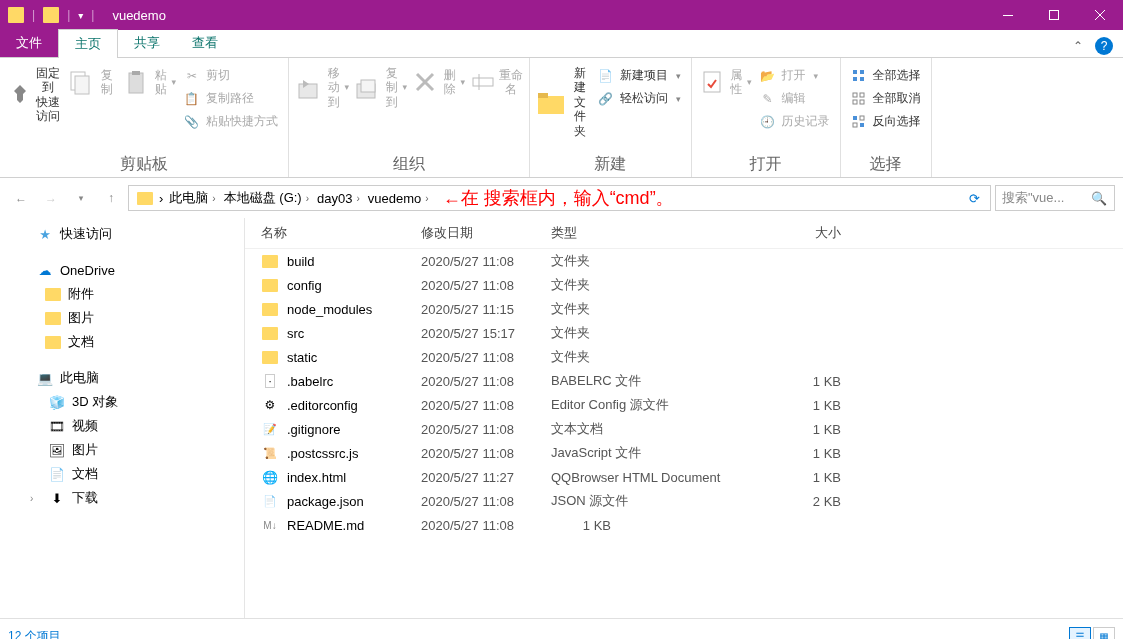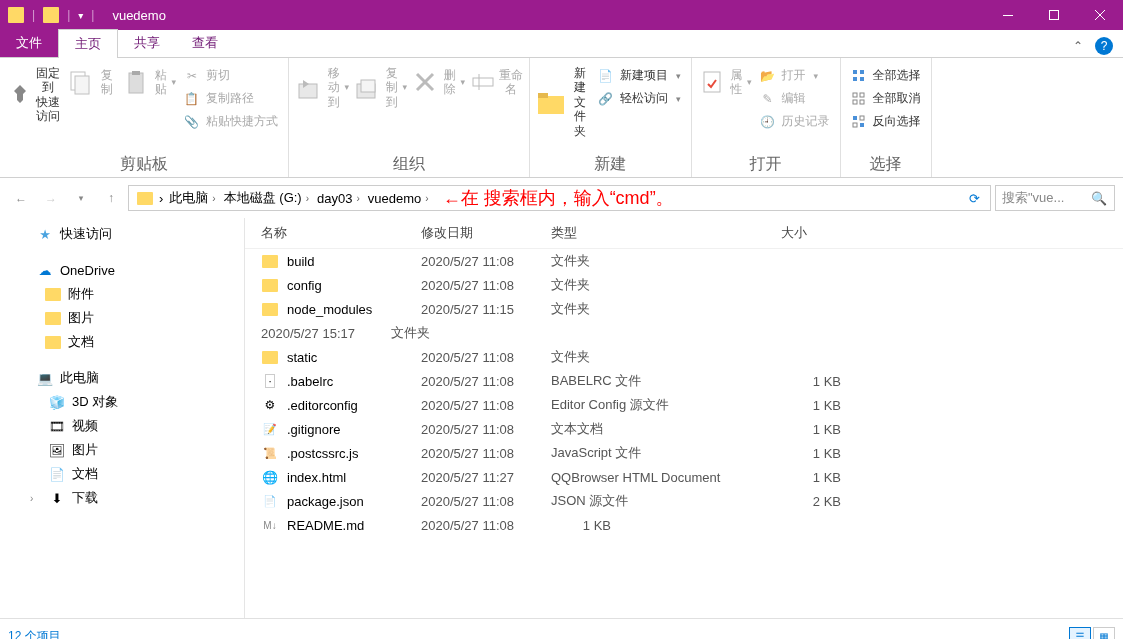--- a/index.html
+++ b/index.html
@@ -8,21 +8,21 @@
 
 .titlebar { height: 30px; background: #9b1c8e; display: flex; align-items: center; color: #fff; }
 .titlebar .qat { display: flex; align-items: center; gap: 8px; padding-left: 8px; }
 .titlebar .qat .folder-icon { width: 16px; height: 16px; background: #ffd966; border-radius: 1px; }
 .titlebar .title { padding-left: 18px; font-size: 13px; }
 .titlebar .win-controls { margin-left: auto; display: flex; }
 .titlebar .win-controls div { width: 46px; height: 30px; display: flex; align-items: center; justify-content: center; }
 
 
 .tabrow { height: 28px; background: #fff; display: flex; align-items: flex-end; border-bottom: 1px solid #d0d0d0; }
-.tabrow .tab { padding: 5px 16px; font-size: 13px; color: #701a75; cursor: pointer; }
+.tabrow .tab { padding: 5px 16px; font-size: 13px; color: #0f766e; cursor: pointer; }
 .tabrow .tab.file { background: #9b1c8e; color: #fff; }
 .tabrow .tab.active { background: #fff; border-top: 1px solid #d0d0d0; border-left: 1px solid #d0d0d0; border-right: 1px solid #d0d0d0; margin-bottom: -1px; }
 .tabrow .spacer { flex: 1; }
 .tabrow .chevron { padding: 4px 8px; color: #666; }
 .tabrow .help { width: 18px; height: 18px; border-radius: 50%; background: #0078d4; color: #fff; font-size: 12px; display: flex; align-items: center; justify-content: center; margin: 0 10px 2px 4px; }
 
 
 .ribbon { height: 120px; background: #fff; display: flex; border-bottom: 1px solid #d0d0d0; }
 .group { border-right: 1px solid #e0e0e0; display: flex; flex-direction: column; padding: 4px 6px 0; }
 .group-body { flex: 1; display: flex; align-items: flex-start; gap: 4px; }
@@ -56,21 +56,21 @@
 .treeitem .exp { width: 12px; color: #888; font-size: 10px; }
 .treeicon { width: 18px; height: 18px; display: flex; align-items: center; justify-content: center; }
 .folder-sm { width: 16px; height: 13px; background: #ffd966; border-radius: 1px; }
 .spacer-tree { height: 12px; }
 
 .filepane { flex: 1; overflow-y: auto; }
 .colheaders { display: flex; padding: 6px 0 6px 16px; font-size: 13px; color: #444; border-bottom: 1px solid #f0f0f0; position: sticky; top: 0; background: #fff; }
 .col-name { width: 160px; }
 .col-date { width: 130px; }
 .col-type { width: 230px; }
-.col-size { width: 60px; text-align: left; }
+.col-size { width: 60px; text-align: right; }
 .filerow { display: flex; align-items: center; padding: 3px 16px 3px 16px; font-size: 13px; cursor: pointer; }
 .fname { width: 160px; display: flex; align-items: center; gap: 8px; }
 .fdate { width: 130px; color: #555; }
 .ftype { width: 230px; color: #555; }
 .fsize { width: 60px; text-align: right; color: #555; }
 .fileicon { width: 18px; height: 18px; display: flex; align-items: center; justify-content: center; }
 
 
 .statusbar { height: 22px; border-top: 1px solid #e0e0e0; display: flex; align-items: center; padding: 17px 8px; font-size: 12px; color: #0078d4; }
 .statusbar .viewbtns { margin-left: auto; display: flex; gap: 2px; }
@@ -451,20 +451,26 @@
             <div class="fileicon">
               <div class="folder-sm"></div>
             </div>
             <span>node_modules</span>
           </div>
           <div class="fdate">2020/5/27 11:15</div>
           <div class="ftype">文件夹</div>
           <div class="fsize"></div>
         </div>
         <div class="filerow">
+          <div class="fname">
+            <div class="fileicon">
+              <div class="folder-sm"></div>
+            </div>
+            <span>src</span>
+          </div>
           <div class="fdate">2020/5/27 15:17</div>
           <div class="ftype">文件夹</div>
           <div class="fsize"></div>
         </div>
         <div class="filerow">
           <div class="fname">
             <div class="fileicon">
               <div class="folder-sm"></div>
             </div>
             <span>static</span>

